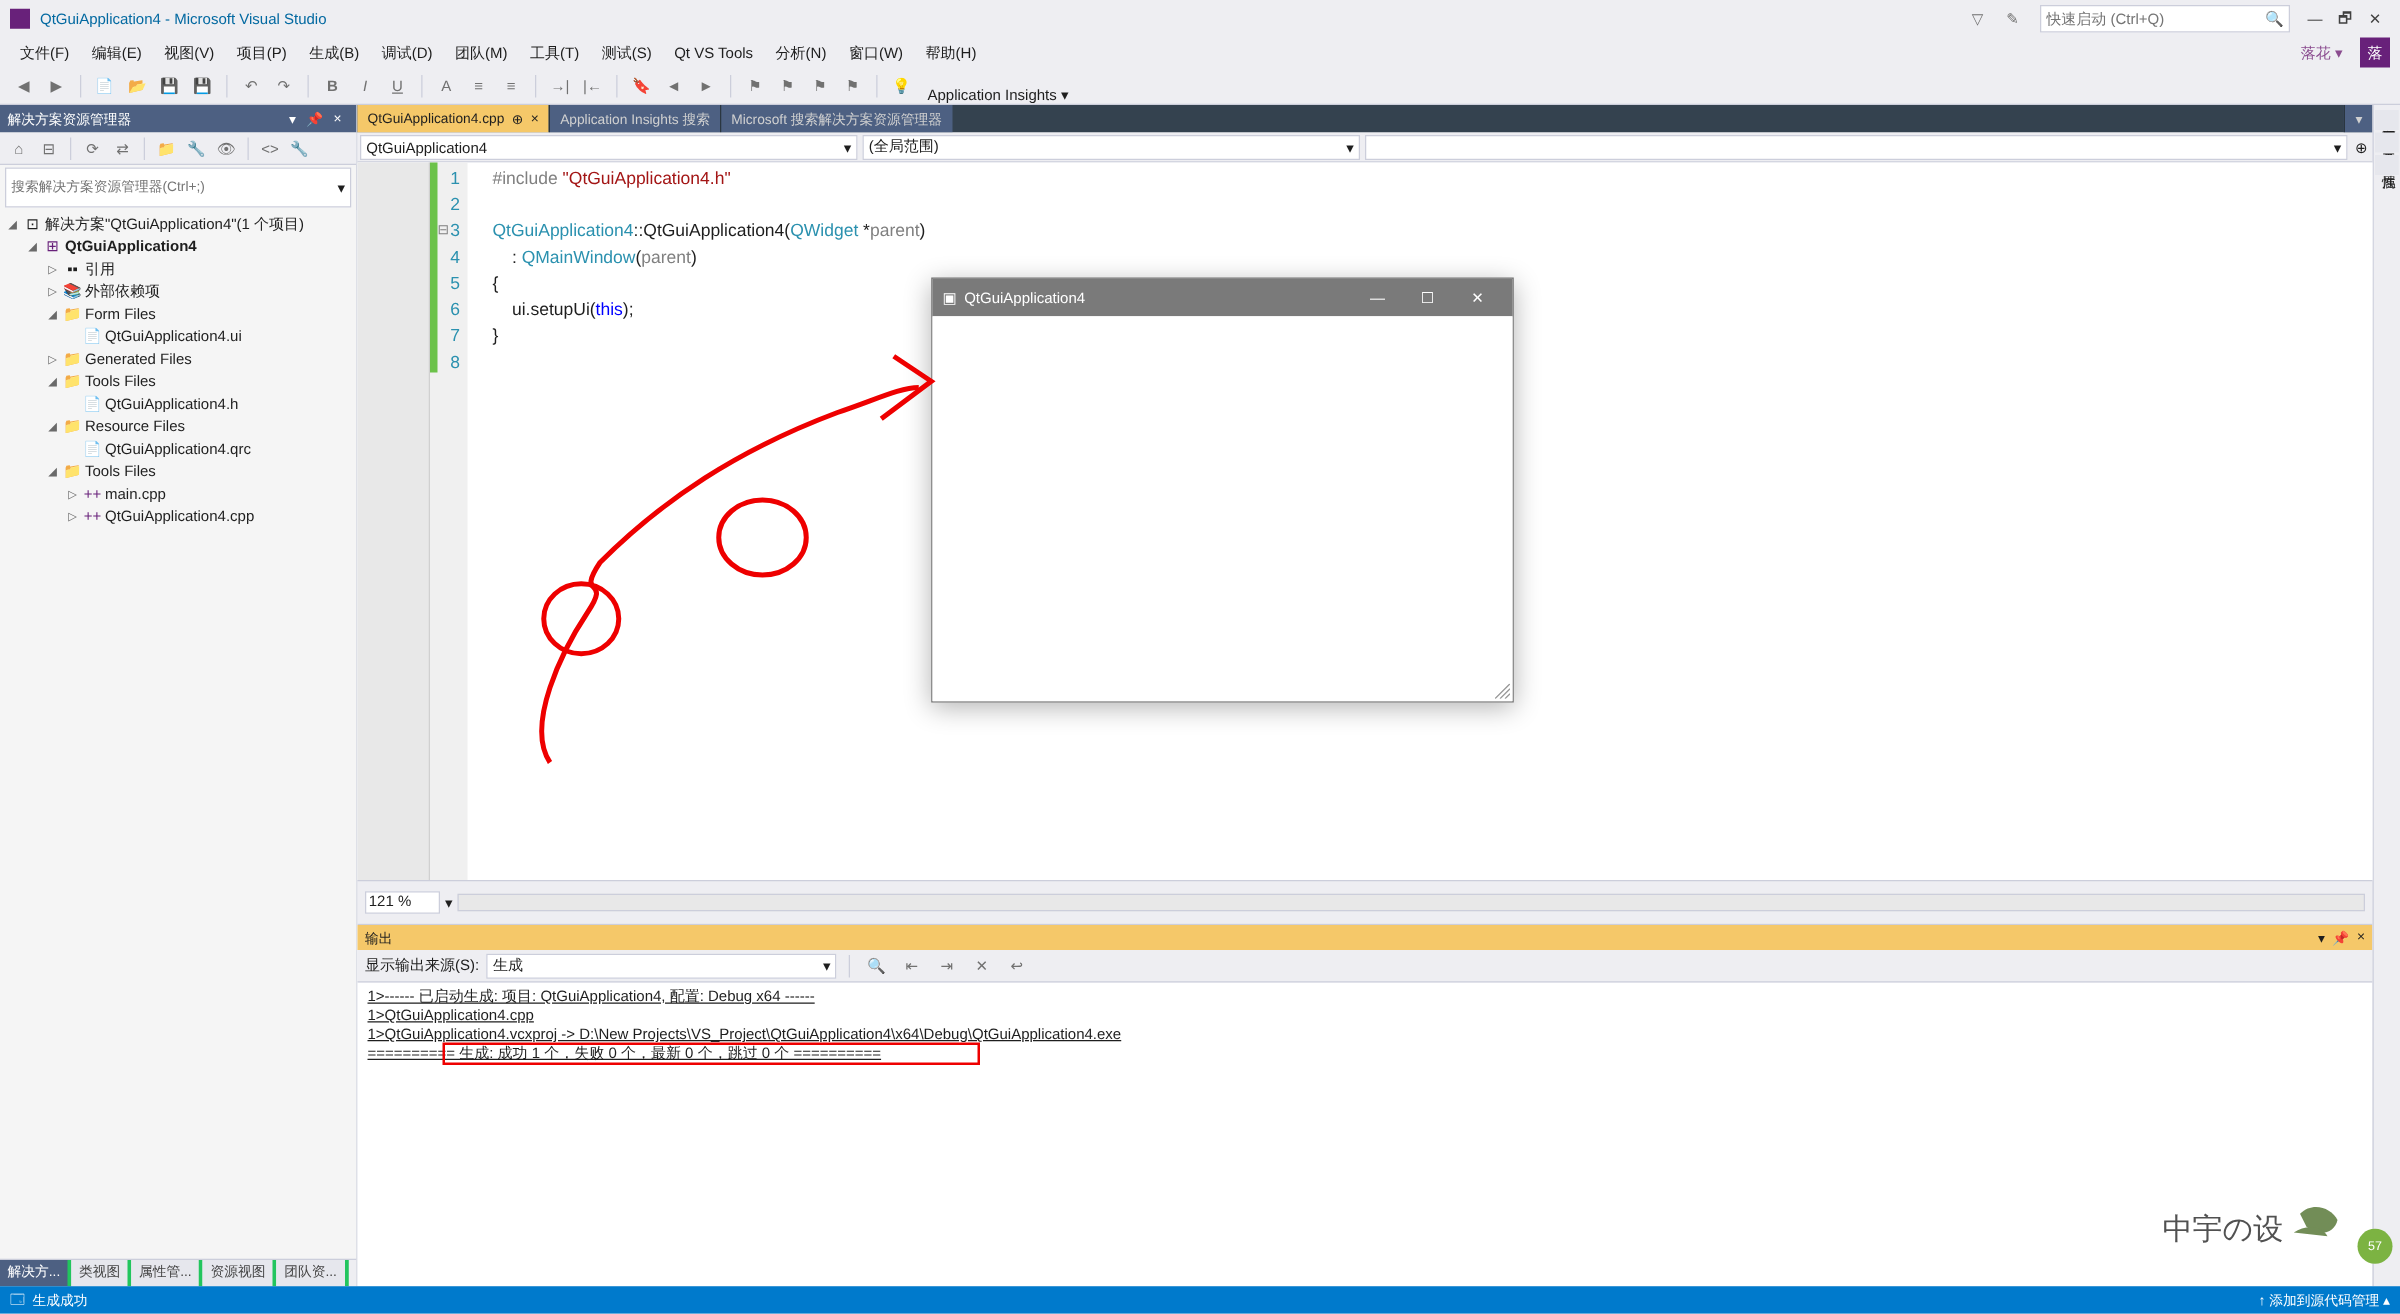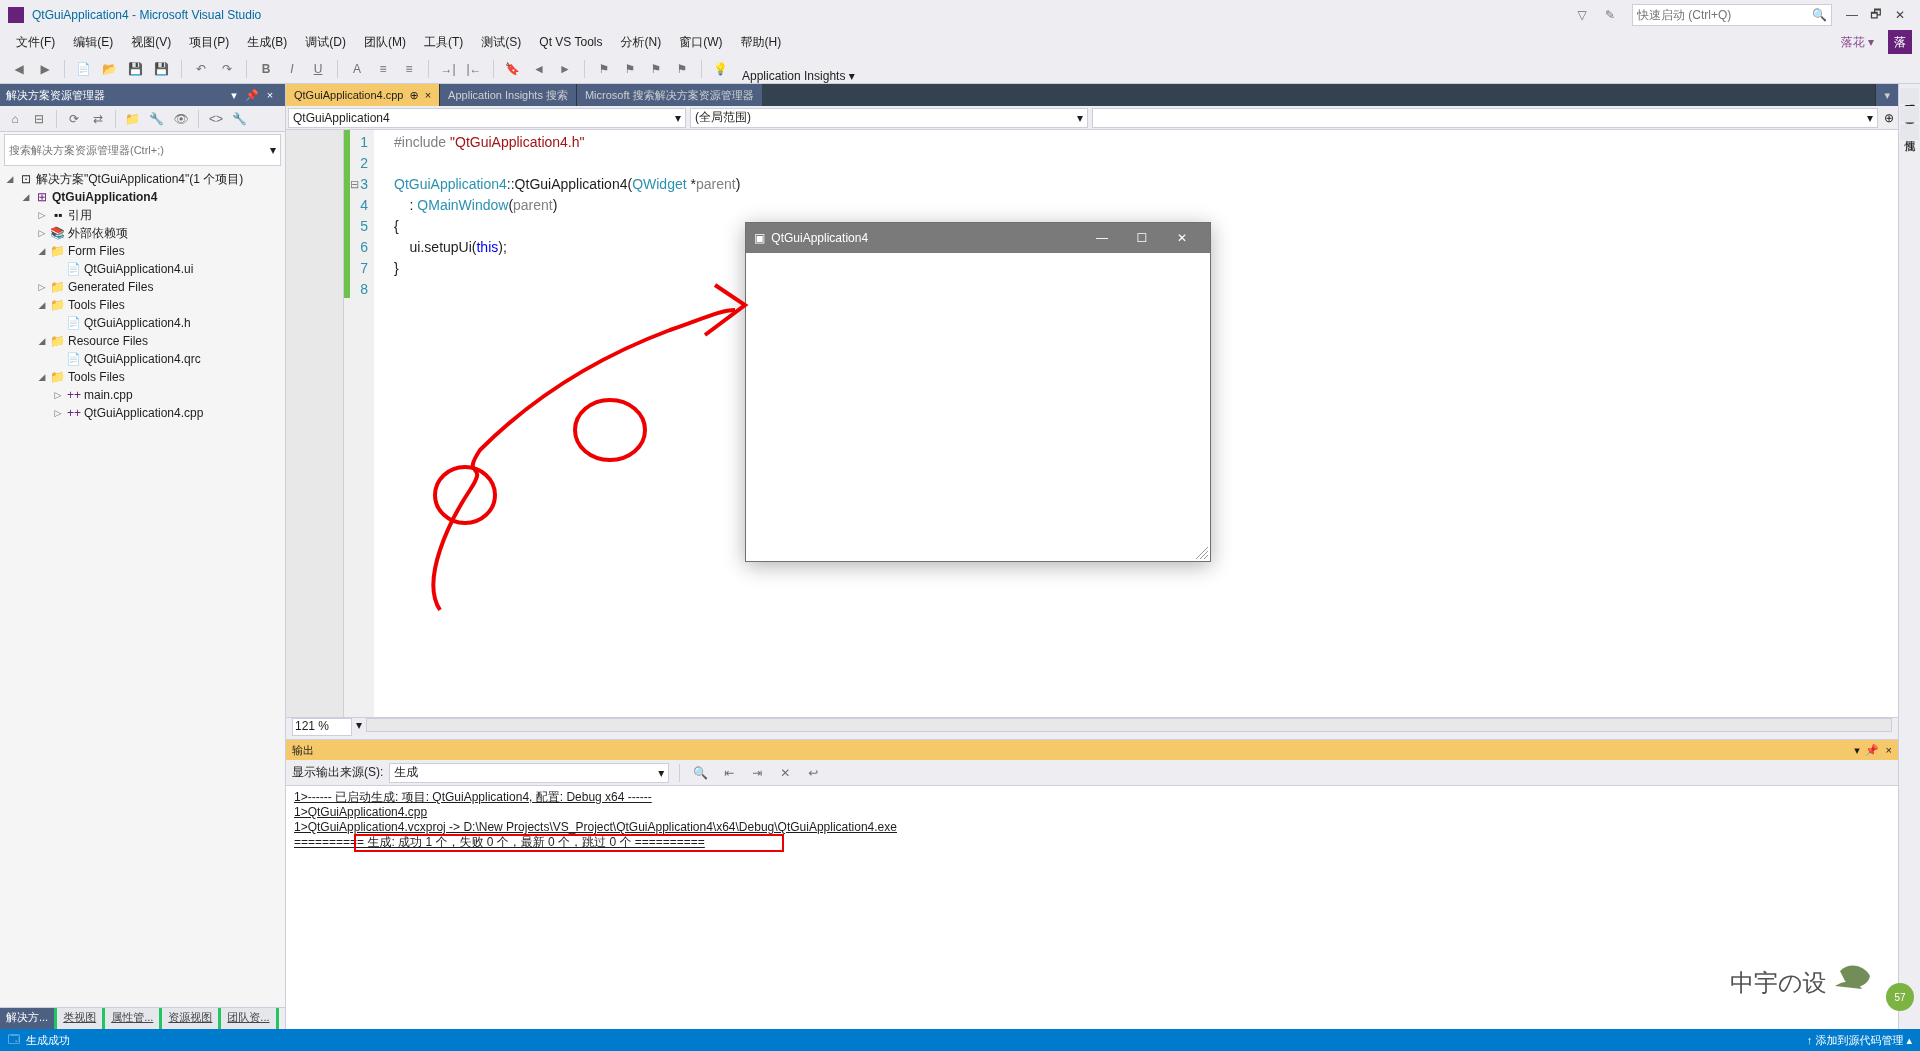--- a/index.html
+++ b/index.html
@@ -34,41 +34,41 @@
 .search-box input { border:none; outline:none; flex:1; font-size:11px; }
 .tree { flex:1; overflow:auto; background:#f5f5f5; padding:2px 0; }
 .tree-row { display:flex; align-items:center; height:18px; padding-right:4px; cursor:pointer; }
 .tw { width:16px; display:flex; justify-content:center; color:#6a6a6a; font-size:9px; }
 .ticon { width:16px; height:16px; display:flex; align-items:center; justify-content:center; margin-right:2px; }
 .tlabel { font-size:12px; white-space:nowrap; }
 .bold { font-weight:bold; }
 .bottom-tabs { height:22px; background:#eeeef2; display:flex; border-top:1px solid #cccedb; }
 .bt { padding:2px 6px; font-size:11px; border-right:3px solid #22c55e; cursor:pointer; background:#4d6082; color:#fff; }
 .bt.active { background:#4d6082; }
-.bt.inactive { background:#e6e7ed; color:#444;text-decoration:underline; }
+.bt.inactive { background:#e6e7ed; color:#444; }
 
 .center { flex:1; display:flex; flex-direction:column; }
 .doc-tabs { height:22px; background:#34424f; display:flex; align-items:stretch; }
 .doc-tab { display:flex; align-items:center; padding:0 8px; background:#4d6082; color:#fff; font-size:11px; gap:6px; cursor:pointer; }
 .doc-tab.active { background:#f5c869; color:#1e1e1e; }
 .doc-tab.link { background:#4d6082; color:#d0d0d0; border-left:1px solid #2a3640; }
 .nav-bar { height:24px; background:#eeeef2; border-bottom:1px solid #cccedb; display:flex; align-items:center; }
 .nav-combo { flex:1; height:20px; border:1px solid #cccedb; background:#fff; display:flex; align-items:center; padding:0 4px; margin:0 2px; }
 .editor-wrap { flex:1; display:flex; background:#fff; position:relative; }
 .margin { width:58px; background:#e8e8e8; border-right:1px solid #d0d0d0; }
 .green-strip { position:absolute; left:58px; top:0; width:6px; background:#6cc24a; }
 .gutter { width:30px; background:#f0f0f0; text-align:right; color:#2b91af; font-family:Consolas,monospace; font-size:14px; padding-top:2px; }
 .gutter div { padding-right:6px; height:21px; line-height:21px; }
 .code { flex:1; font-family:Consolas,monospace; font-size:14px; padding:2px 0 0 20px; line-height:21px; white-space:pre; }
 .kw { color:#0000ff; }
 .typ { color:#2b91af; }
 .str { color:#a31515; }
 .prm { color:#808080; }
 .collapse-mark { position:absolute; left:64px; color:#808080; font-size:11px; cursor:pointer; }
-.zoom-bar { height:22px; background:#eeeef2; border-top:1px solid #cccedb; display:flex; align-items:flex-start; padding:0 6px; gap:4px; }
+.zoom-bar { height:35px; background:#eeeef2; border-top:1px solid #cccedb; display:flex; align-items:center; padding:0 6px; gap:4px; }
 .zoom-combo { width:60px; height:18px; border:1px solid #cccedb; background:#fff; padding:0 2px; }
 
 .output-panel { height:290px; background:#fff; border-top:1px solid #cccedb; display:flex; flex-direction:column; }
 .out-title { height:20px; background:#f5c869; display:flex; align-items:center; padding:0 6px; font-size:11px; }
 .out-title .spacer { flex:1; }
 .out-tb { height:26px; background:#eeeef2; border-bottom:1px solid #cccedb; display:flex; align-items:center; padding:0 6px; gap:6px; }
 .out-combo { width:280px; height:20px; border:1px solid #cccedb; background:#fff; display:flex; align-items:center; padding:0 4px; }
 .out-text { flex:1; font-family:"NSimSun",Consolas,monospace; font-size:12px; padding:4px 8px; line-height:15px; white-space:pre; overflow:auto; position:relative;text-decoration:underline; }
 .red-box { position:absolute; border:2px solid #e00; }
 

